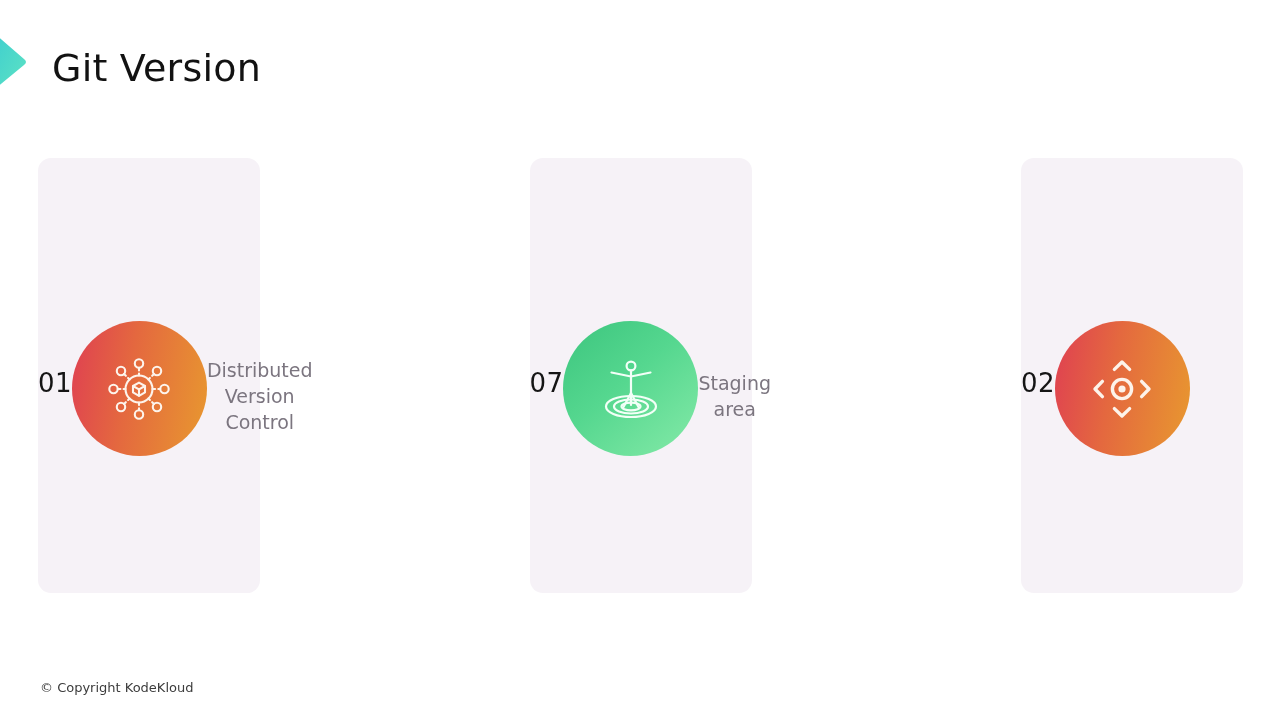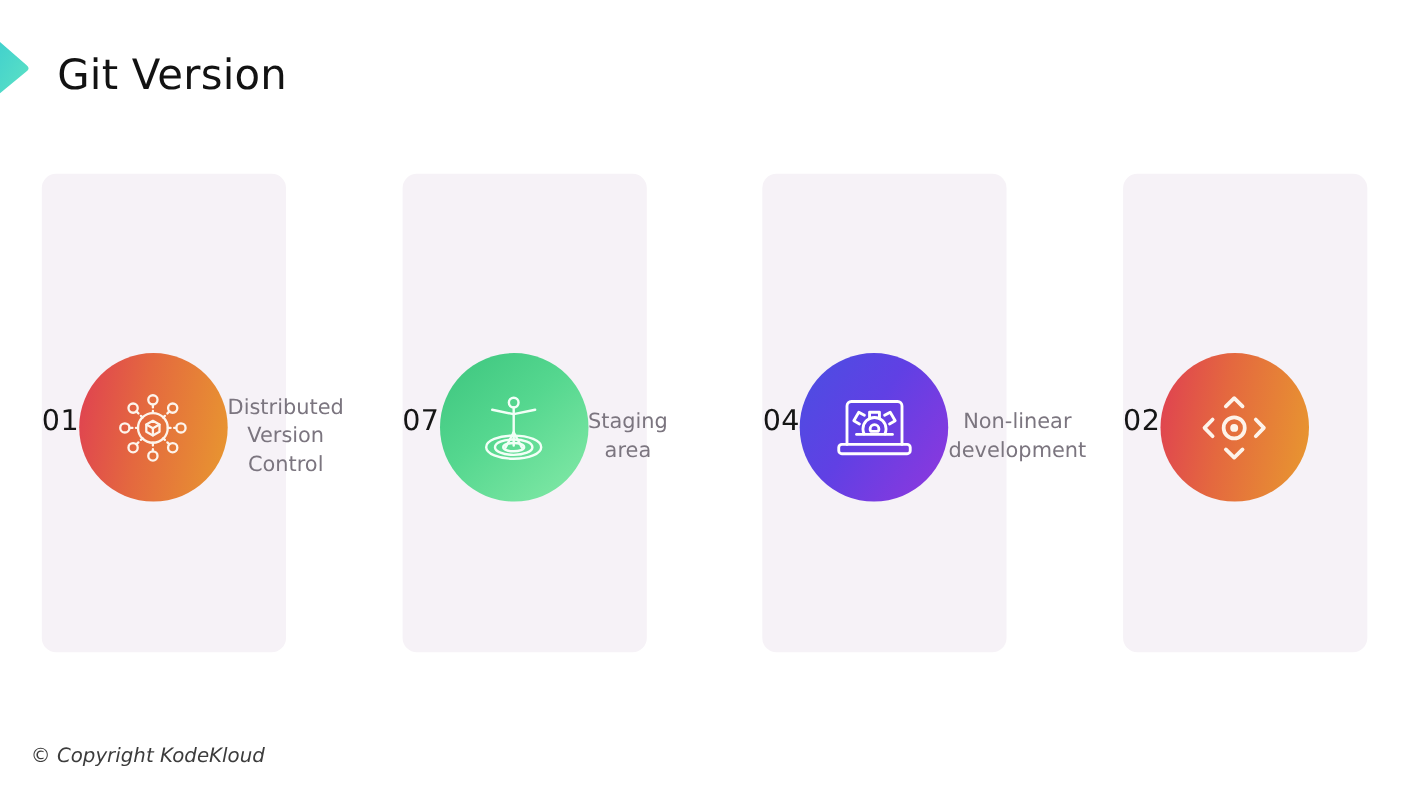--- a/index.html
+++ b/index.html
@@ -105,27 +105,26 @@
   .grad-green {
     background: linear-gradient(140deg, #3cc57e 0%, #55d78f 45%, #85eaa8 100%);
   }
   .grad-purple {
     background: linear-gradient(125deg, #4a4fe2 0%, #6040e4 45%, #9137dd 100%);
   }
 
   
   .footer-copyright {
     position: absolute;
-    left: 28px;
+    left: 40px;
     top: 679px;
-    font-size: 18px;
+    font-size: 13px;
     color: #3c3c3c;
     line-height: 18px;
     white-space: nowrap;
-    font-style: italic;
   }
 </style>
 </head>
 <body>
 
 <div class="slide">
 
   <svg class="logo-chevron" viewBox="0 0 80 98" aria-hidden="true">
     <defs>
       <linearGradient id="chevGrad" x1="0" y1="0" x2="1" y2="1">
@@ -185,40 +184,20 @@
           <path d="M36 15.4 V50"></path>
           <path d="M36 21.5 L16.5 17.5"></path>
           <path d="M36 21.5 L55.5 17.5"></path>
           <path d="M36 38 L28.5 52"></path>
           <path d="M36 38 L43.5 52"></path>
         </svg>
       </div>
       <div class="card-label">Staging area</div>
     </div>
 
-    <div class="card">
-      <div class="card-number">04</div>
-      <div class="icon-circle grad-purple">
-        <svg width="72" height="58" viewBox="0 0 72 58" fill="none" stroke="#ffffff" stroke-width="2.6" stroke-linecap="round" stroke-linejoin="round">
-          <path d="M11 44 V9 a4 4 0 0 1 4 -4 H57 a4 4 0 0 1 4 4 V44"></path>
-          <rect x="3.5" y="44" width="65" height="8.5" rx="2.8"></rect>
-          <g>
-            <path d="M36 19.5 a10.5 10.5 0 0 1 10.5 10.5 a10.5 10.5 0 0 1 -1.2 4.9 H26.7 A10.5 10.5 0 0 1 25.5 30 A10.5 10.5 0 0 1 36 19.5 Z"></path>
-            <path d="M31.5 20.6 V14.8 h9 v5.8"></path>
-            <path d="M22.3 25.4 L17.2 22.5 l4.5 -7.8 l5.1 2.9"></path>
-            <path d="M49.7 25.4 L54.8 22.5 l-4.5 -7.8 l-5.1 2.9"></path>
-            <path d="M19.7 34.9 H25.9"></path>
-            <path d="M46.1 34.9 H52.3"></path>
-            <path d="M36 26 a4 4 0 0 1 4 4 a4 4 0 0 1 -0.6 2.1 h-6.8 A4 4 0 0 1 32 30 a4 4 0 0 1 4 -4 Z"></path>
-          </g>
-        </svg>
-      </div>
-      <div class="card-label">Non-linear
-development</div>
-    </div>
 
     <div class="card">
       <div class="card-number">02</div>
       <div class="icon-circle grad-orange">
         <svg width="68" height="68" viewBox="0 0 68 68" fill="none" stroke="#fdf3ea" stroke-width="3.4" stroke-linecap="round" stroke-linejoin="round">
           <circle cx="34" cy="34" r="9.6"></circle>
           <circle cx="34" cy="34" r="3.6" fill="#fdf3ea" stroke="none"></circle>
           <path d="M26.4 14.4 L34 7 L41.6 14.4"></path>
           <path d="M26.4 53.6 L34 61 L41.6 53.6"></path>
           <path d="M14.4 26.4 L7 34 L14.4 41.6"></path>

